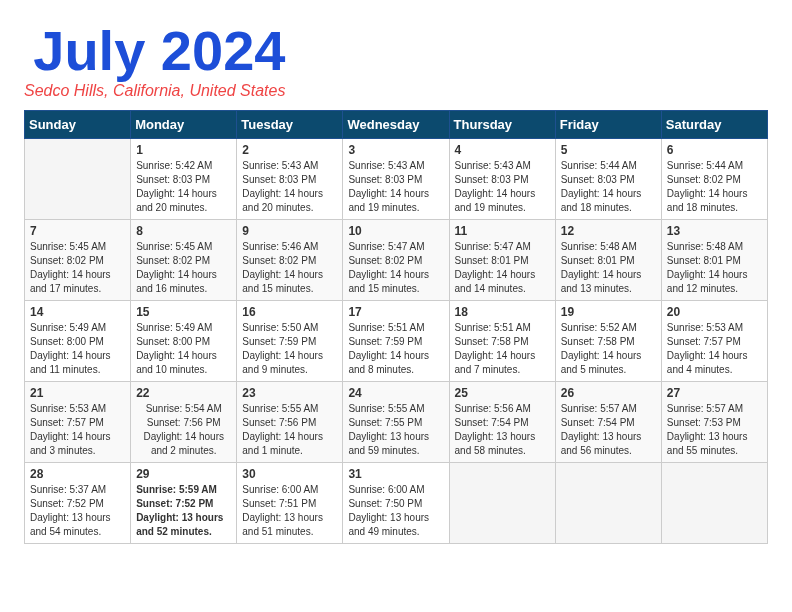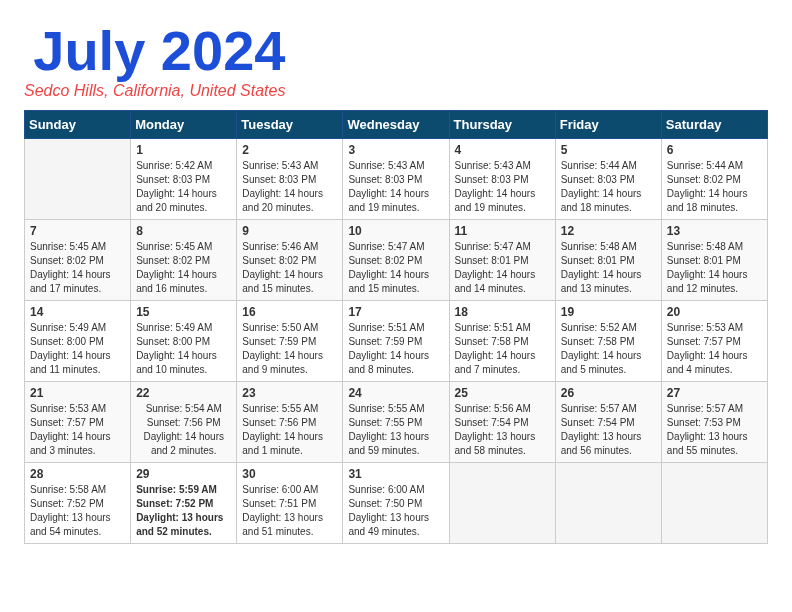--- a/index.html
+++ b/index.html
@@ -307,21 +307,21 @@
           <span class="day-number">27</span>
           <div class="day-info" style="white-space: pre-line;">Sunrise: 5:57 AM
 Sunset: 7:53 PM
 Daylight: 13 hours
 and 55 minutes.</div>
         </td>
       </tr>
       <tr>
         <td>
           <span class="day-number">28</span>
-          <div class="day-info" style="white-space: pre-line;">Sunrise: 5:58 AM
+          <div class="day-info" style="white-space: pre-line;">Sunrise: 5:37 AM
 Sunset: 7:52 PM
 Daylight: 13 hours
 and 54 minutes.</div>
         </td>
         <td>
           <span class="day-number">29</span>
           <div class="day-info" style="white-space: pre-line; font-weight: bold;">Sunrise: 5:59 AM
 Sunset: 7:52 PM
 Daylight: 13 hours
 and 52 minutes.</div>

